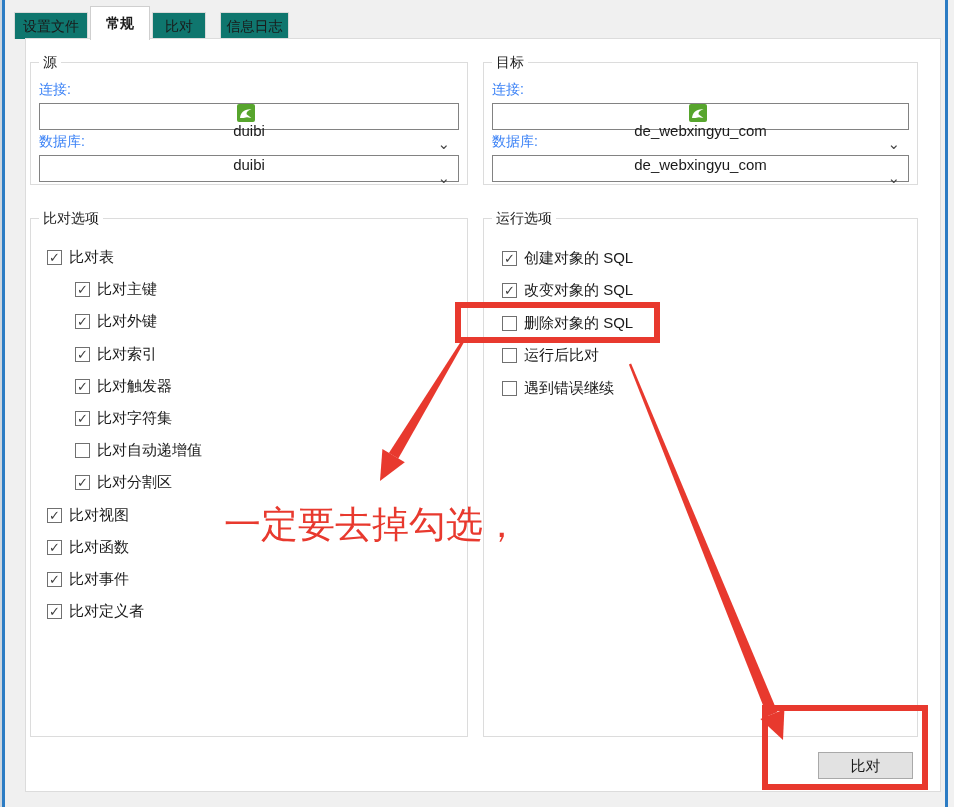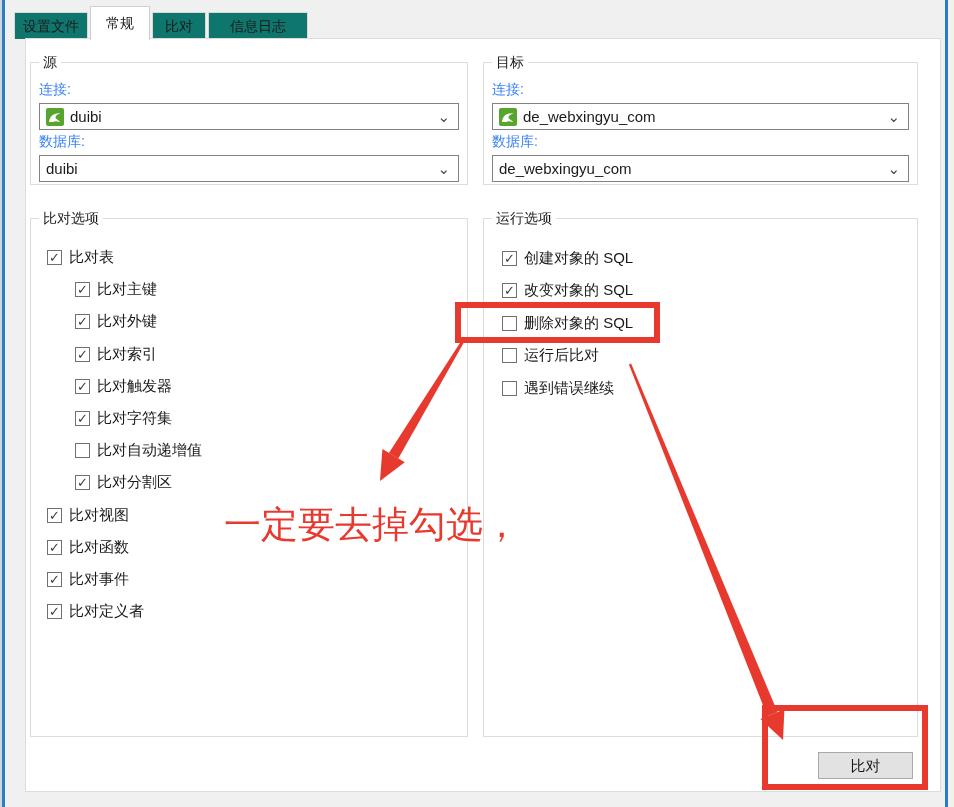--- a/index.html
+++ b/index.html
@@ -9,40 +9,40 @@
   
   .sliver-left  { position:absolute; left:0; top:0; width:2px; height:100%; background:#cdd6df; }
   .blue-left    { position:absolute; left:2px; top:0; width:3px; height:100%; background:#2c7cc4; }
   .blue-right   { position:absolute; left:945px; top:0; width:3px; height:100%; background:#2c7cc4; }
   .sliver-right { position:absolute; left:948px; top:0; width:6px; height:100%; background:#f1f1f1; }
   .dialog { position:absolute; left:5px; top:0; width:940px; height:807px; background:#f0f0f0; }
 
   
   .tab { position:absolute; text-align:center; font-size:14px; color:#1a1a1a; cursor:default; }
   .tab.inactive { top:12px; height:27px; line-height:27px; background:#0f766e; border:1px solid #d9d9d9; border-bottom:none; z-index:1; }
-  .tab.active   { top:6px;  height:34px; line-height:32px; background:#ffffff; border:1px solid #cfcfcf; border-bottom:none; z-index:3; font-weight:400; }
+  .tab.active   { top:6px;  height:34px; line-height:32px; background:#ffffff; border:1px solid #cfcfcf; border-bottom:none; z-index:3; font-weight:700; }
   .tab1 { left:14px;  width:74px; }
   .tab2 { left:90px;  width:60px; }
   .tab3 { left:152px; width:54px; }
-  .tab4 { left:208px; width:100px; }
+  .tab4 { left:220px; width:69px; }
 
   
   .page { position:absolute; left:25px; top:38px; width:916px; height:754px; background:#ffffff; border:1px solid #dcdcdc; z-index:2; }
 
   
   .group { position:absolute; border:1px solid #dcdcdc; background:#ffffff; z-index:3; }
   .group-label { position:absolute; top:-9px; left:8px; background:#ffffff; padding:0 4px; font-size:14px; line-height:17px; color:#1a1a1a; }
   .g-source  { left:30px;  top:62px;  width:438px; height:123px; }
   .g-target  { left:483px; top:62px;  width:435px; height:123px; }
   .g-compare { left:30px;  top:218px; width:438px; height:519px; }
   .g-run     { left:483px; top:218px; width:435px; height:519px; }
 
   .field-label { position:absolute; left:8px; font-size:14px; color:#3b82f6;text-align:right; }
   .combo { position:absolute; left:8px; right:8px; height:27px; background:#ffffff; border:1px solid #828282;
-           display:flex; align-items:center; padding:0 6px; font-size:15px; }
+           display:flex; align-items:center; padding:0 6px; font-size:15px;flex-direction:column; }
   .combo .db-icon { width:18px; height:18px; margin-right:6px; flex:0 0 auto; }
   .combo .chevron { margin-left:auto; font-size:15px; color:#444; line-height:10px; padding-right:2px; }
 
   
   .cbrow { position:absolute; height:16px; display:flex; align-items:center; }
   .cbrow.lvl1 { left:16px; }
   .cbrow.lvl2 { left:44px; }
   .cbrow.runlvl { left:18px; }
   .checkbox { width:15px; height:15px; border:1px solid #707070; background:#ffffff; display:inline-block; position:relative; flex:0 0 auto; }
   .checkbox.checked::after { content:"✓"; position:absolute; left:0; top:-1px; width:13px; height:13px;

